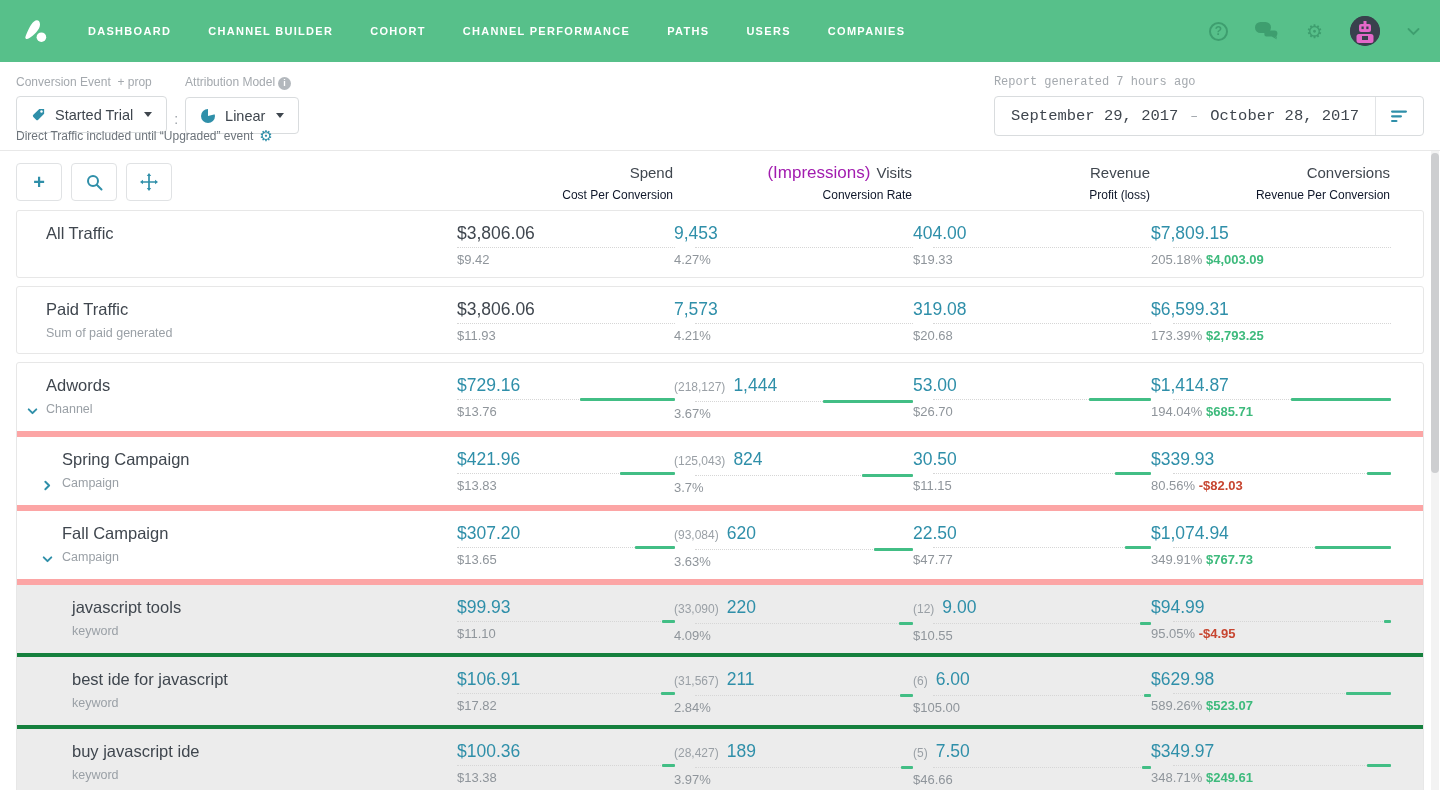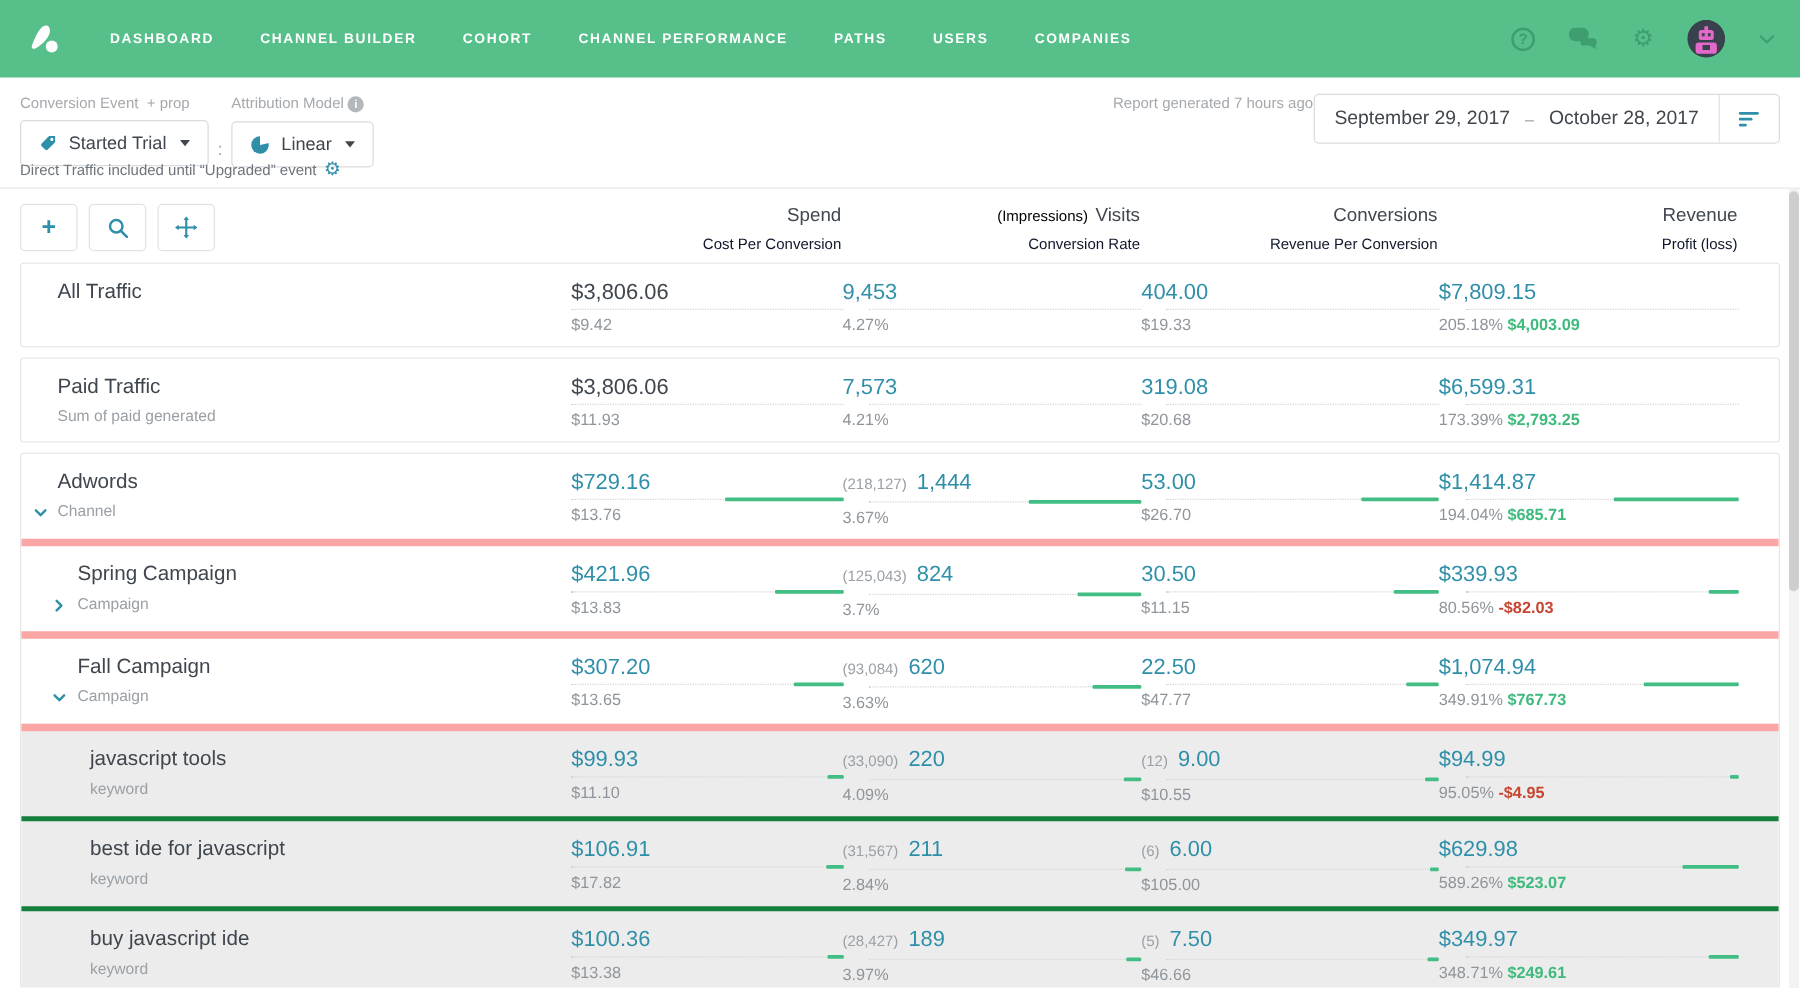--- a/index.html
+++ b/index.html
@@ -26,39 +26,39 @@
     border-radius:50%; font-size:9px; text-align:center; line-height:13px; font-weight:bold; margin-left:3px; }
   .fbtn { height:37px; background:#fff; border:1px solid #d9dcde; border-radius:4px;
     display:flex; align-items:center; gap:9px; padding:0 14px; font-size:14.5px; color:#3f464e; cursor:pointer;
     font-family:inherit; }
   .caret { width:0; height:0; border-left:4px solid transparent; border-right:4px solid transparent;
     border-top:5px solid #3f464e; margin-left:2px; }
   .fsep { align-self:flex-start; margin:36px 7px 0; color:#9aa0a6; font-size:14px; }
   .ffoot { position:absolute; left:16px; top:66px; font-size:12px; color:#6d747b;
     display:flex; align-items:center; gap:6px;text-align:right; }
   .ffoot .gear-teal { color:#2f8fa9; font-size:15px; line-height:1; cursor:pointer; }
-  .fright { margin-left:auto; display:flex; align-items:flex-start; }
+  .fright { margin-left:auto; display:flex; flex-direction:column; align-items:flex-start;font-family:Liberation Mono, monospace; }
   .datebox { height:40px; border:1px solid #d9dcde; border-radius:4px; background:#fff;
     display:flex; align-items:center; padding-left:16px; cursor:pointer; }
   .datebox .date { font-size:15.5px; color:#3f464e; }
   .datebox .dsep { color:#9aa0a6; font-size:13px; margin:0 12px; }
   .datebox .dicon { border-left:1px solid #e2e4e6; margin-left:16px; padding:0 15px;
     height:100%; display:flex; align-items:center; }
 
   
   .table-wrap { border-top:1px solid #e8e8e8; padding:0 16px; position:relative; }
   .grid { display:grid; grid-template-columns:440px 217px 239px 238px 240px; padding-right:34px; }
   .hdr-row { padding-top:12px; padding-bottom:8px; }
   .toolbar { display:flex; gap:9px; }
   .tbtn { width:46px; height:38px; background:#fff; border:1px solid #e0e2e4; border-radius:4px;
     color:#2f8fa9; display:flex; align-items:center; justify-content:center; cursor:pointer;
     font-size:20px; font-weight:bold; font-family:inherit; }
   .hcell { text-align:right; }
   .hmain { font-size:15px; color:#40474f; line-height:20px; white-space:nowrap; }
-  .hpre  { font-size:12px; color:#000000; margin-right:6px; }
+  .hpre  { font-size:17px; color:#a21caf; margin-right:6px; }
   .hsub  { font-size:12px; color:#0f172a; margin-top:5px; white-space:nowrap; }
 
   .cards { display:flex; flex-direction:column; gap:8px; }
   .card { background:#fff; border:1px solid #e7e7e7; border-radius:3px; overflow:hidden; }
   .row { min-height:66px; padding-top:11px; padding-bottom:9px; cursor:pointer; }
   .row + .row { border-top:6px solid #fca5a5; }
   .row.shaded { background:#ececec; }
   .row.shaded + .row.shaded { border-top:4px solid #15803d; }
   .name { position:relative; text-align:left; }
   .name.lvl0 { padding-left:29px; }
@@ -212,26 +212,26 @@
     </div>
     <div class="hcell">
       <div class="hmain">Spend</div>
       <div class="hsub">Cost Per Conversion</div>
     </div>
     <div class="hcell">
       <div class="hmain"><span class="hpre">(Impressions)</span><span>Visits</span></div>
       <div class="hsub">Conversion Rate</div>
     </div>
     <div class="hcell">
+      <div class="hmain">Revenue</div>
+      <div class="hsub">Profit (loss)</div>
+    </div>
+    <div class="hcell">
       <div class="hmain">Conversions</div>
       <div class="hsub">Revenue Per Conversion</div>
-    </div>
-    <div class="hcell">
-      <div class="hmain">Revenue</div>
-      <div class="hsub">Profit (loss)</div>
     </div>
   </div>
   <div class="cards">
       <div class="card">
         <div class="grid row">
           <div class="name lvl0">
             <div class="title">All Traffic</div>
           </div>
           <div class="num">
             <div class="main dark">$3,806.06</div>

